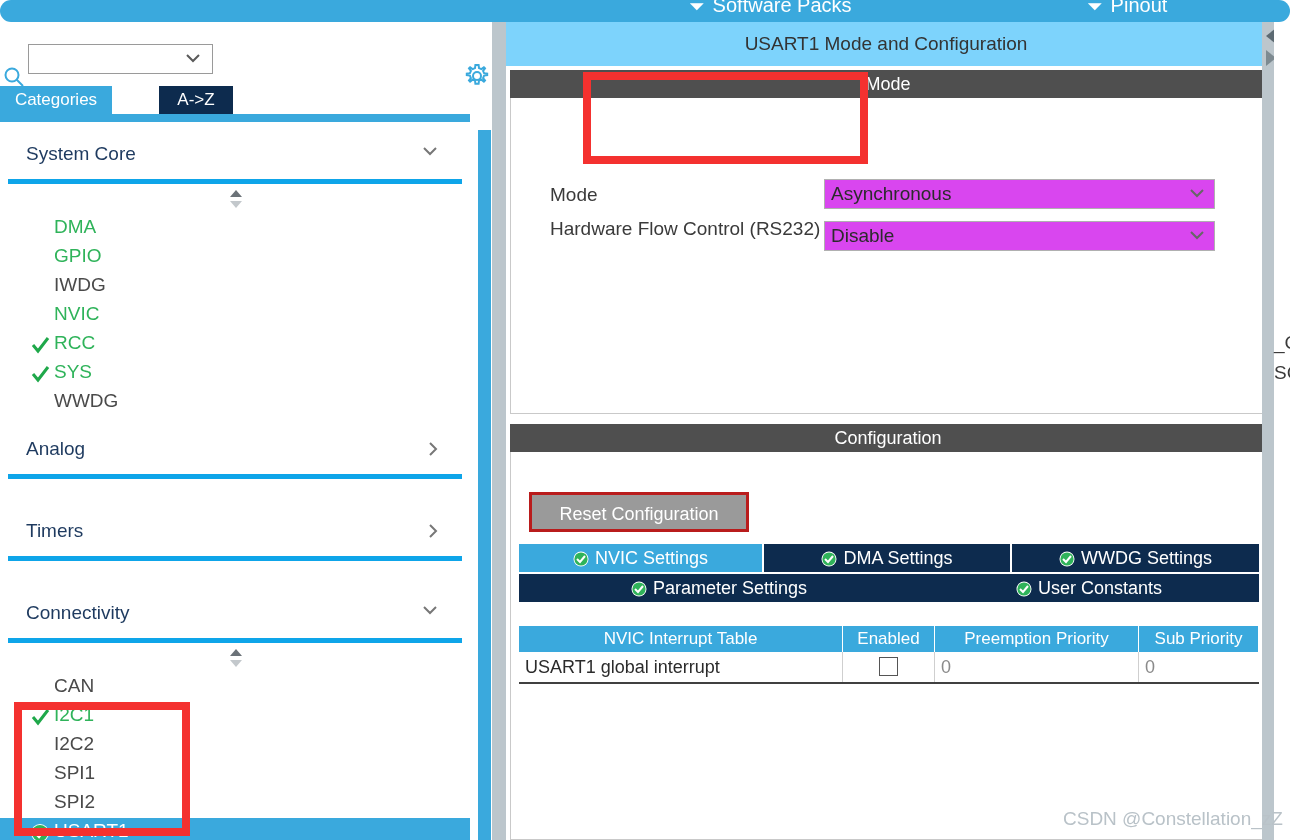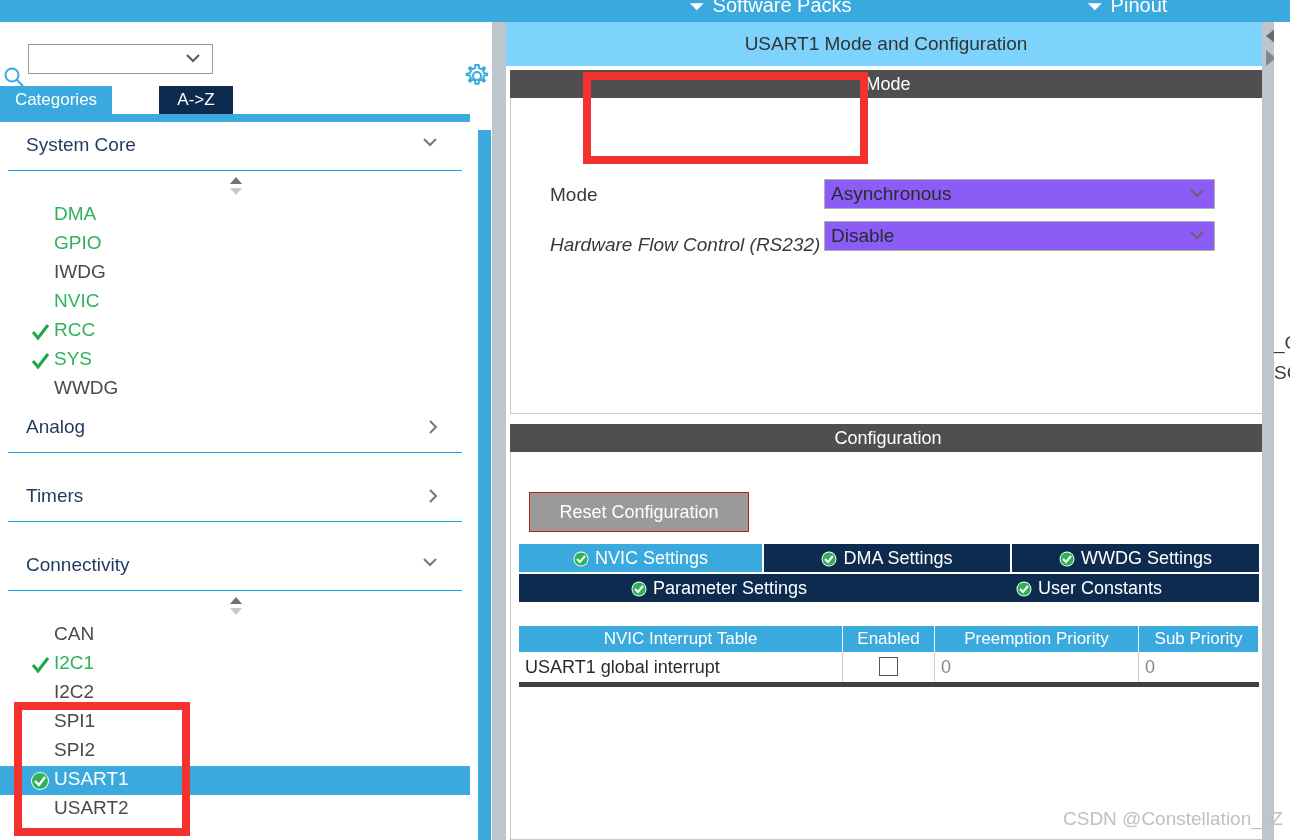--- a/index.html
+++ b/index.html
@@ -9,20 +9,21 @@
     background:#ffffff;
     position:relative;
     -webkit-font-smoothing:antialiased;
   }
   .root{position:absolute;inset:0;}
 
   
   .topbar{
     position:absolute;left:0;top:0;width:1290px;height:22px;
     background:#3aa9dd;
+    border-radius:11px;
   }
   .topmenu{
     position:absolute;top:-8px;height:26px;
     color:#ffffff;font-size:20px;line-height:26px;white-space:nowrap;
   }
   .topmenu .chev{display:inline-block;margin-right:9px;font-size:17px;font-weight:bold;}
   #tm0{left:690px;}
   #tm1{left:1088px;}
 
   
@@ -59,22 +60,22 @@
   .tabstrip-under{
     position:absolute;left:0;top:80px;width:470px;height:8px;background:#3aa9dd;
   }
 
   .catlist{
     position:absolute;left:0;top:88px;width:470px;height:730px;
     background:#ffffff;overflow:hidden;
   }
   .cat-head{
     position:relative;height:48px;
-    border-bottom:1px solid #0ea5e9;
-    margin:0 8px 0 8px;
+    border-bottom:5px solid #0ea5e9;
+    margin:9px 8px 0 8px;
   }
   .cat-head .cat-title{
     position:absolute;left:18px;top:12px;
     font-size:19px;color:#1e3a5f;
   }
   .cat-head .cat-chev{
     position:absolute;right:22px;top:13px;
   }
   .spinner{
     position:relative;height:30px;
@@ -124,40 +125,40 @@
   #configbar{top:402px;}
 
   .modebody{
     position:absolute;left:4px;top:76px;width:756px;height:316px;
     background:#ffffff;border:1px solid #c9c9c9;border-top:none;box-sizing:border-box;
   }
   .field-label{
     position:absolute;font-size:19px;color:#3a3a3a;white-space:nowrap;
   }
   .combo{
-    position:absolute;height:30px;border:1px solid #b0b0b0;background:#8b5cf6;
+    position:absolute;height:30px;border:1px solid #b0b0b0;background:#d946ef;
     box-sizing:border-box;
   }
   .combo .val{
     position:absolute;left:6px;top:3px;font-size:19px;color:#2b2b2b;white-space:nowrap;
   }
   .combo .chev-d{position:absolute;right:8px;top:6px;}
 
   #mode-label{left:39px;top:86px;}
   #mode-combo{left:313px;top:81px;width:391px;}
-  #hfc-label{left:39px;top:136px;font-style:italic;}
+  #hfc-label{left:39px;top:120px;}
   #hfc-combo{left:313px;top:123px;width:391px;}
 
   .configbody{
     position:absolute;left:4px;top:430px;width:756px;height:388px;
     background:#ffffff;border:1px solid #c9c9c9;border-top:none;box-sizing:border-box;
   }
   .reset-btn{
     position:absolute;left:18px;top:40px;width:220px;height:40px;
-    background:#9a9a9a;border:1px solid #b91c1c;box-sizing:border-box;
+    background:#9a9a9a;border:3px solid #b91c1c;box-sizing:border-box;
     color:#ffffff;font-size:18px;line-height:38px;text-align:center;
   }
   .tabrow{position:absolute;left:8px;}
   .cfgtab{
     position:absolute;height:28px;line-height:28px;text-align:center;
     background:#0d2b4e;color:#ffffff;font-size:18px;white-space:nowrap;
     box-sizing:border-box;
   }
   .cfgtab.active{background:#3aa9dd;}
   .cfgtab .ok{display:inline-block;vertical-align:-3px;margin-right:6px;}
@@ -166,21 +167,21 @@
     position:absolute;left:8px;top:174px;width:740px;
   }
   .thead{
     position:relative;height:26px;background:#3aa9dd;
   }
   .th{
     position:absolute;top:0;height:26px;line-height:26px;
     color:#ffffff;font-size:17px;text-align:center;
     border-right:1px solid #ffffff;box-sizing:border-box;white-space:nowrap;
   }
-  .trow{position:relative;height:30px;background:#ffffff;border-bottom:5px solid #404040;}
+  .trow{position:relative;height:30px;background:#ffffff;border-bottom:2px solid #404040;}
   .td{
     position:absolute;top:0;height:30px;line-height:30px;font-size:18px;
     box-sizing:border-box;border-right:1px solid #cfcfcf;white-space:nowrap;
   }
   .td.name{color:#2b2b2b;padding-left:6px;}
   .td.num{color:#8a8a8a;padding-left:6px;}
   .td.chk{text-align:center;}
   .checkbox{
     display:inline-block;width:17px;height:17px;border:1px solid #555;
     background:#fff;vertical-align:-3px;

